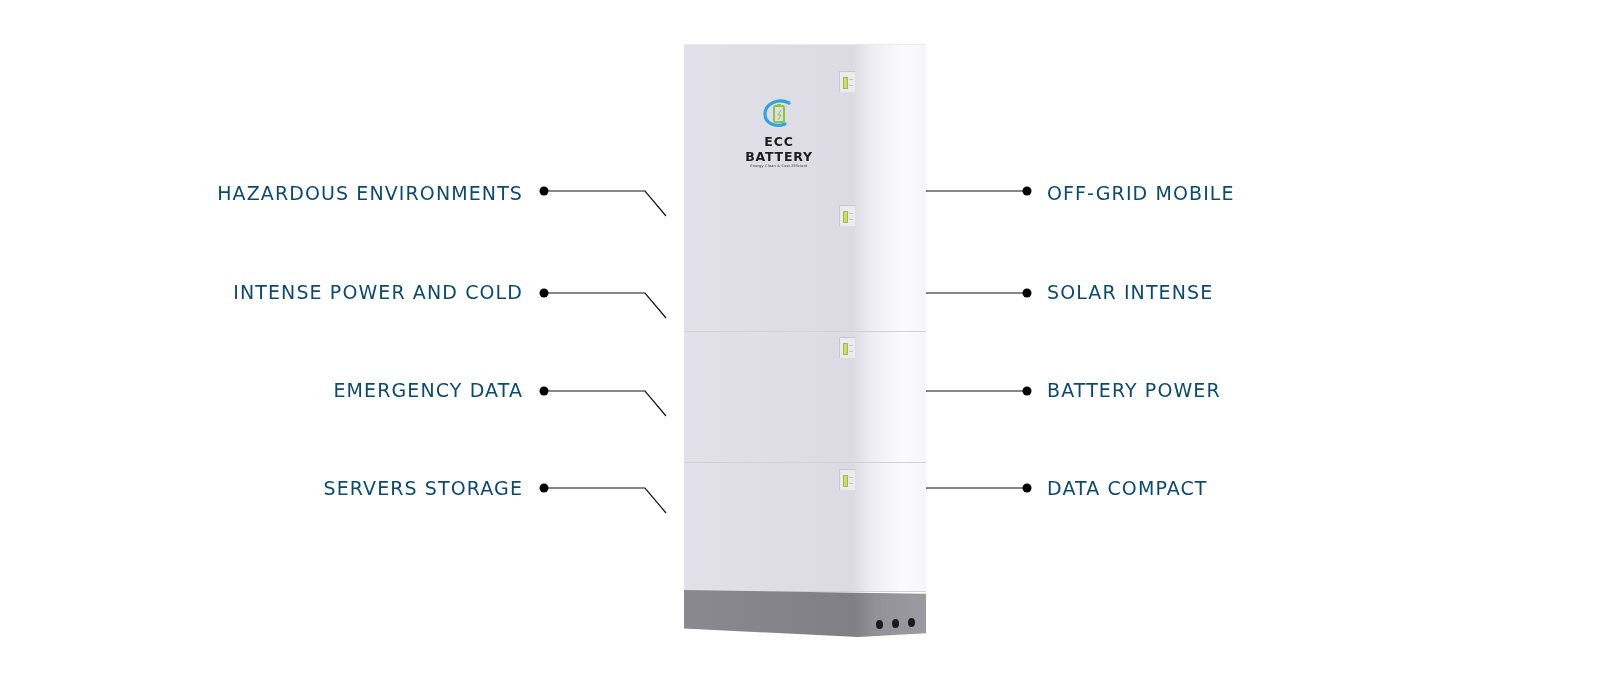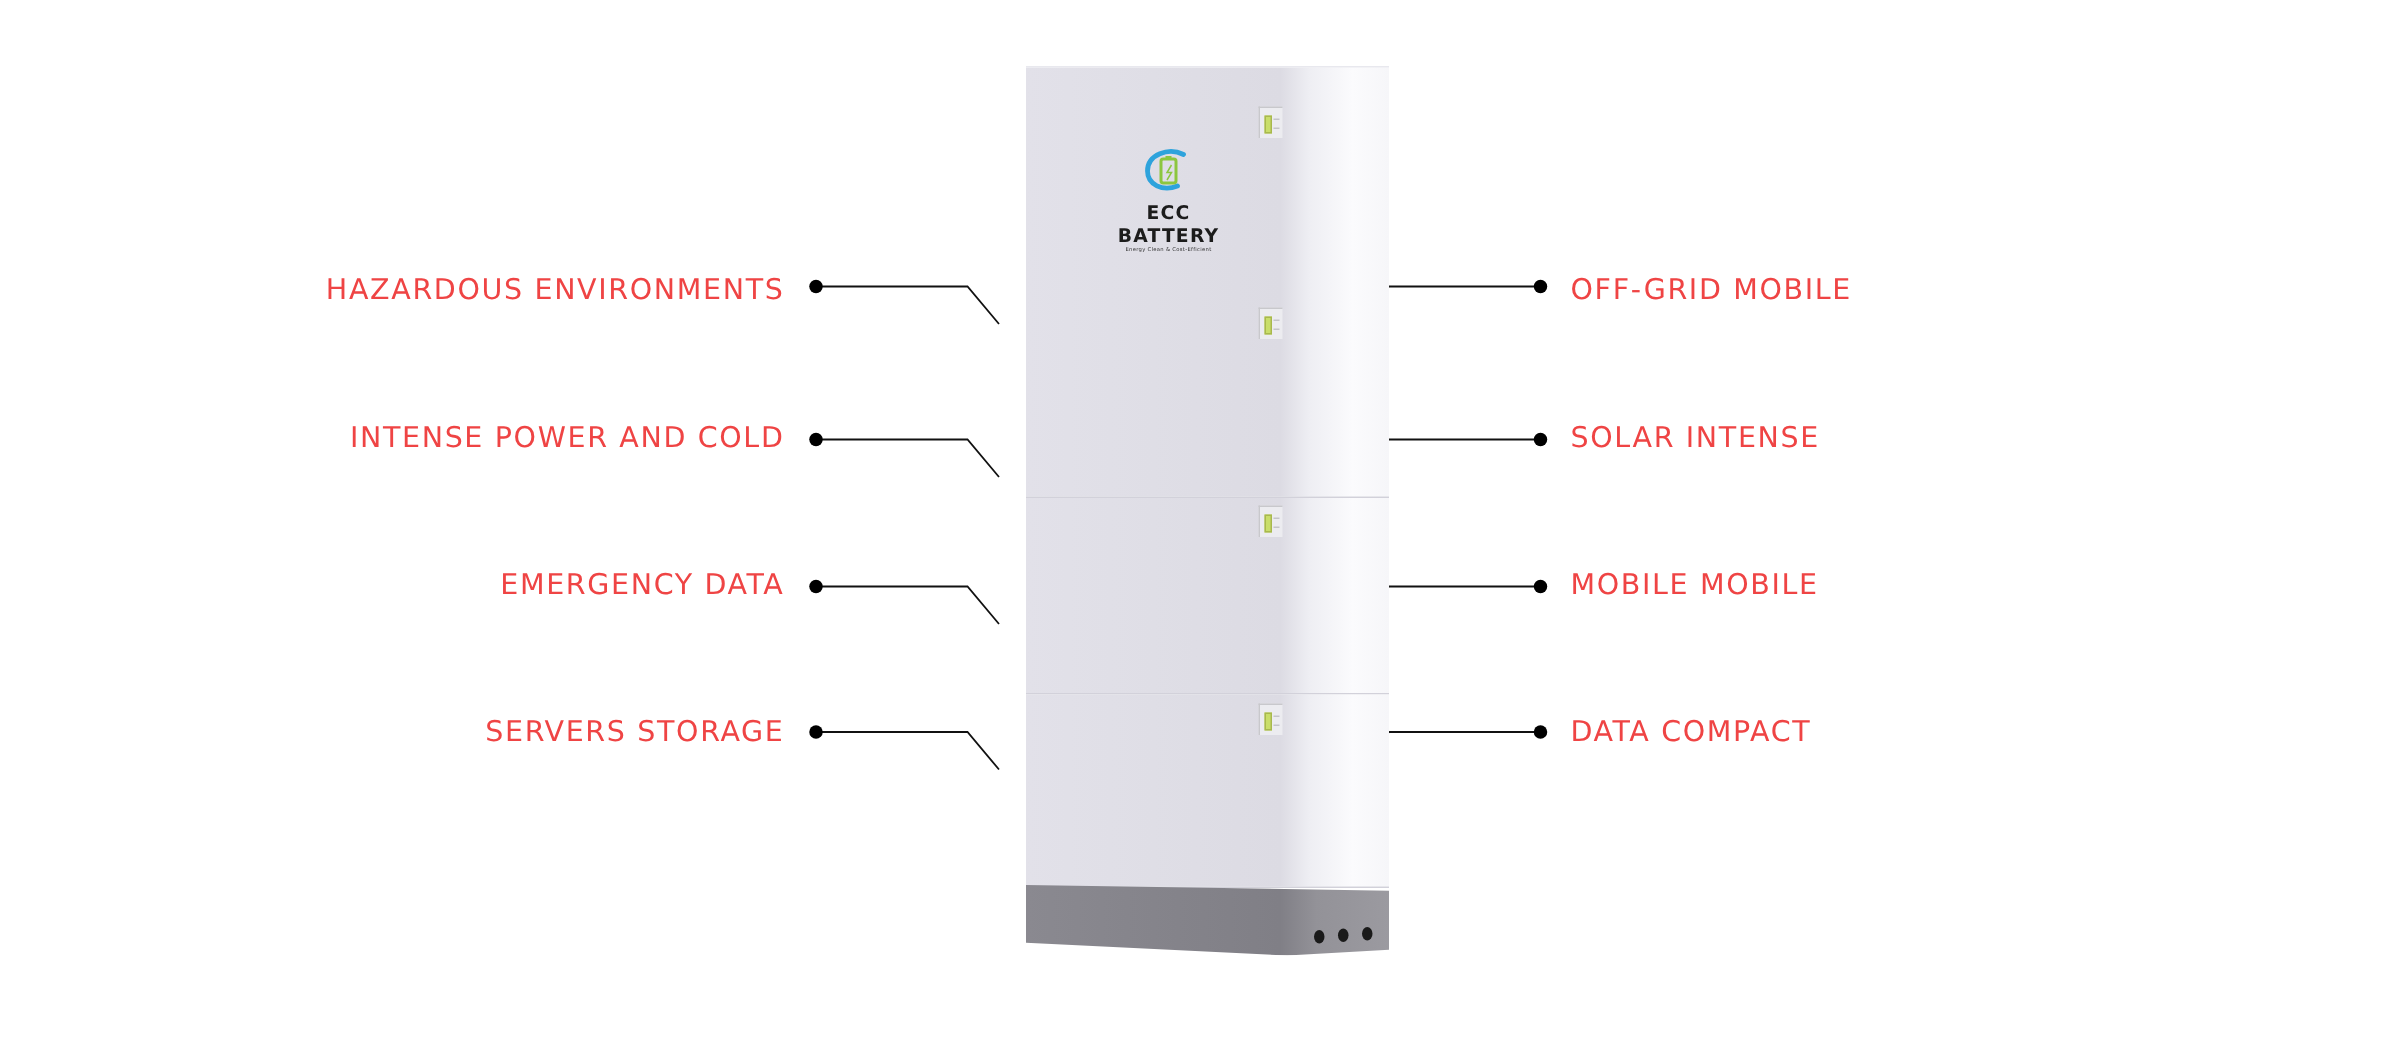--- a/index.html
+++ b/index.html
@@ -1,21 +1,21 @@
 <!DOCTYPE html>
 <html><head>
 <meta charset="utf-8">
 <style>
   html, body { margin: 0; padding: 0; }
   body {
     width: 1600px; height: 700px; background: #ffffff; position: relative; overflow: hidden;
     font-family: "DejaVu Sans", "Liberation Sans", sans-serif;
   }
   .label {
-    position: absolute; font-size: 19px; letter-spacing: 1.1px; color: #ef4444;
+    position: absolute; font-size: 19px; letter-spacing: 1.1px; color: #0c4a6e;
     font-weight: 500; white-space: nowrap; line-height: 24px;
   }
   .label.left { text-align: right; right: 1077px; }
   .label.right { left: 1047px; }
   svg.lines { position: absolute; left: 0; top: 0; }
   .device { position: absolute; left: 684px; top: 44px; width: 242px; height: 595px; }
   .module {
     position: absolute; left: 0; width: 242px;
     background: linear-gradient(90deg, #e2e1e9 0%, #dcdbe3 70%, #eeeef3 78%, #fbfbfd 90%, #f6f6f9 100%);
     border-bottom: 1px solid #d2d1da;
@@ -72,21 +72,21 @@
   </g>
 </svg>
 
 <div class="label left" style="top:181px">HAZARDOUS ENVIRONMENTS</div>
 <div class="label left" style="top:280px">INTENSE POWER AND COLD</div>
 <div class="label left" style="top:378px">EMERGENCY DATA</div>
 <div class="label left" style="top:476px">SERVERS STORAGE</div>
 
 <div class="label right" style="top:181px">OFF-GRID MOBILE</div>
 <div class="label right" style="top:280px">SOLAR INTENSE</div>
-<div class="label right" style="top:378px">MOBILE MOBILE</div>
+<div class="label right" style="top:378px">BATTERY POWER</div>
 <div class="label right" style="top:476px">DATA COMPACT</div>
 
 <div class="device">
   <div class="module" style="top:0; height:155px; border-top:1px solid #e8e8ee;">
     <div class="indicator" style="top:26px"></div>
     <div class="logo">
       <svg width="36" height="30" viewBox="0 0 36 30">
         <path d="M28 4 C18 -1 4 4 4 15 C4 24 14 29 24 25" stroke="#2ea3dc" stroke-width="3.2" fill="none" stroke-linecap="round"></path>
         <rect x="13" y="7" width="10" height="16" rx="1.5" stroke="#8cc63f" stroke-width="2" fill="none"></rect>
         <rect x="16" y="5" width="4" height="2" fill="#8cc63f"></rect>

